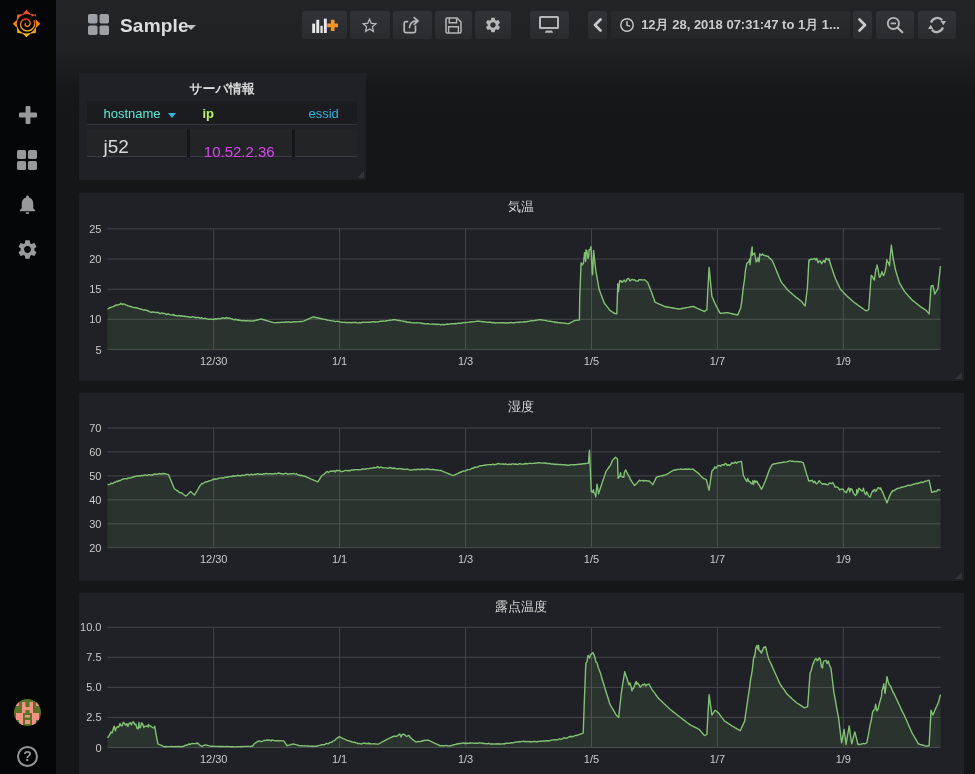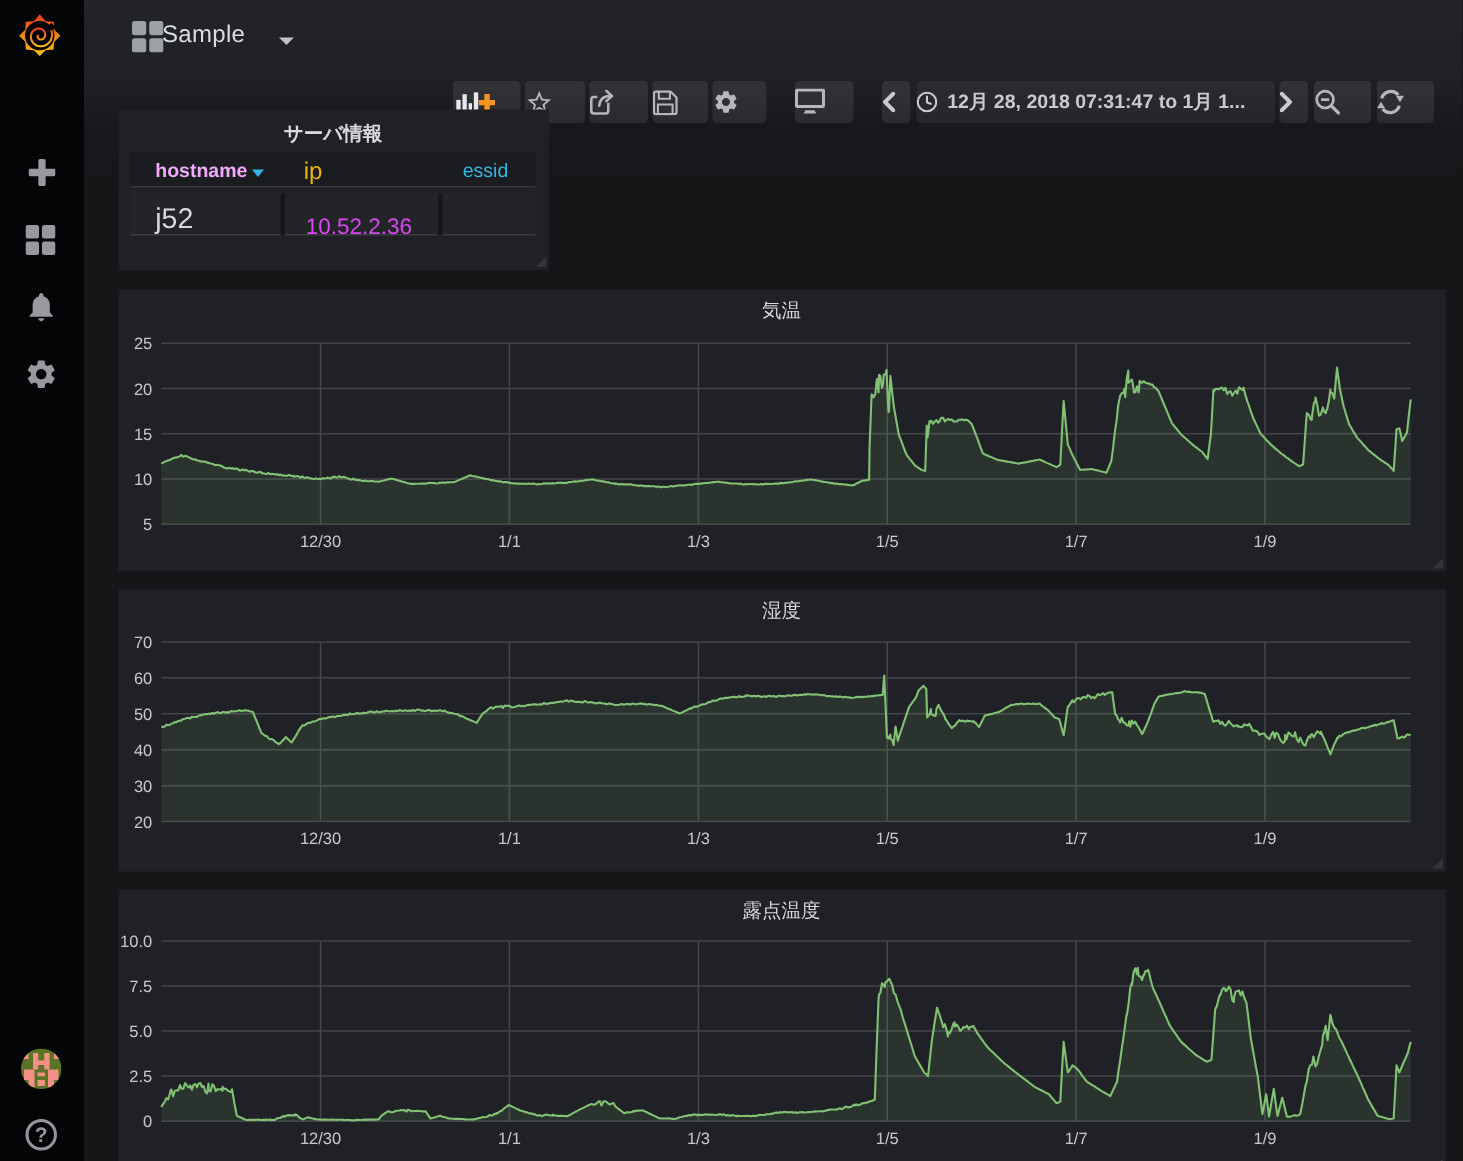--- a/index.html
+++ b/index.html
@@ -5,36 +5,36 @@
 html,body { width:975px; height:774px; overflow:hidden; background:#161719;
   font-family:"Liberation Sans", sans-serif; }
 .abs { position:absolute; }
 #page { position:relative; width:975px; height:774px;
   background:linear-gradient(180deg,#222428 0px,#1f2125 50px,#17181b 88px,#141618 125px); }
 #sidebar { position:absolute; left:0; top:0; width:56px; height:774px;
   background:#040506; }
 #navbar { position:absolute; left:56px; top:0; width:919px; height:52px; }
 .btn { position:absolute; top:11px; height:28px; border-radius:3px;
   background:linear-gradient(180deg,#323338 0%,#2a2b2f 100%);
-  display:flex; align-items:center; justify-content:flex-start;margin-top:43px; }
+  display:flex; align-items:center; justify-content:center; }
 .panel { position:absolute; background:#1f2126; }
 .grip { position:absolute; right:2px; bottom:2px; width:0; height:0;
   border-style:solid; border-width:0 0 7px 7px; border-color:transparent transparent #46484d transparent; opacity:.5 }
 </style></head>
 <body>
 <div id="page">
 
 <div id="navbar">
   <svg class="abs" style="left:31.5px;top:14px" width="21" height="21" viewBox="0 0 21 21" fill="#9da1a6">
     <rect x="0" y="0" width="9.5" height="9.5" rx="1.8"></rect>
         <rect x="11.5" y="0" width="9.5" height="9.5" rx="1.8"></rect>
     <rect x="0" y="11.5" width="9.5" height="9.5" rx="1.8"></rect>
         <rect x="11.5" y="11.5" width="9.5" height="9.5" rx="1.8"></rect>
   </svg>
-  <div class="abs" style="left:52px;top:15px;font-size:16px;font-weight:400;color:#dcdde0;letter-spacing:.2px">Sample</div>
+  <div class="abs" style="left:64px;top:15px;font-size:19px;font-weight:700;color:#dcdde0;letter-spacing:.2px">Sample</div>
   <div class="abs" style="left:130px;top:24.5px;width:0;height:0;border-left:5px solid transparent;border-right:5px solid transparent;border-top:5px solid #c0c2c5"></div>
 </div>
 
 <div class="btn" style="left:301.5px;width:45px">
   <svg width="28" height="20" viewBox="0 0 28 20" style="margin-top:1px">
     <g fill="#e8e8ea">
       <rect x="2.2" y="7.6" width="2.9" height="9.4"></rect>
       <rect x="6.3" y="3.8" width="2.9" height="13.2"></rect>
       <rect x="10.4" y="9.8" width="2.3" height="7.2"></rect>
       <rect x="13.9" y="2.6" width="2.9" height="14.4"></rect>
@@ -162,23 +162,23 @@
         <rect x="11" y="21" width="5" height="4"></rect>
       </g>
     </g>
   </svg>
   <div class="abs" style="left:17px;top:746px;width:21px;height:21px;border:2px solid #94969a;border-radius:50%;color:#94969a;font-size:14px;font-weight:700;text-align:center;line-height:17px">?</div>
 </div>
 
 <div class="panel" style="left:78.5px;top:72.5px;width:287px;height:107.5px">
   <div class="abs" style="left:0;top:7px;width:287px;text-align:center;font-size:13px;font-weight:700;color:#d8d9da">サーバ情報</div>
   <div class="abs" style="left:8.5px;top:28.5px;width:269.5px;height:23.5px;background:#1a1c20;border-bottom:1px solid #34363b"></div>
-  <div class="abs" style="left:25px;top:33px;font-size:13px;font-weight:700;color:#f0abfc">hostname</div>
+  <div class="abs" style="left:25px;top:33px;font-size:13px;font-weight:400;color:#5eead4">hostname</div>
   <div class="abs" style="left:89px;top:40px;width:0;height:0;border-left:4.5px solid transparent;border-right:4.5px solid transparent;border-top:5px solid #33b5e5"></div>
-  <div class="abs" style="left:124px;top:33px;font-size:16px;font-weight:400;color:#eab308">ip</div>
+  <div class="abs" style="left:124px;top:33px;font-size:13px;font-weight:700;color:#bef264">ip</div>
   <div class="abs" style="left:230px;top:33px;font-size:13px;font-weight:400;color:#33b5e5">essid</div>
   <div class="abs" style="left:8.5px;top:56px;width:269.5px;height:28.5px;background:#222428;border-bottom:1px solid #3a3c41"></div>
   <div class="abs" style="left:108.8px;top:56px;width:3px;height:28.5px;background:#141619"></div>
   <div class="abs" style="left:213.6px;top:56px;width:3px;height:28.5px;background:#141619"></div>
   <div class="abs" style="left:25px;top:63px;font-size:19px;color:#d8d9da">j52</div>
   <div class="abs" style="left:125.3px;top:70px;font-size:15px;color:#d946ef">10.52.2.36</div>
   <div class="grip"></div>
 </div>
 
 <div class="panel" style="left:78.5px;top:192.5px;width:885px;height:188.3px">

